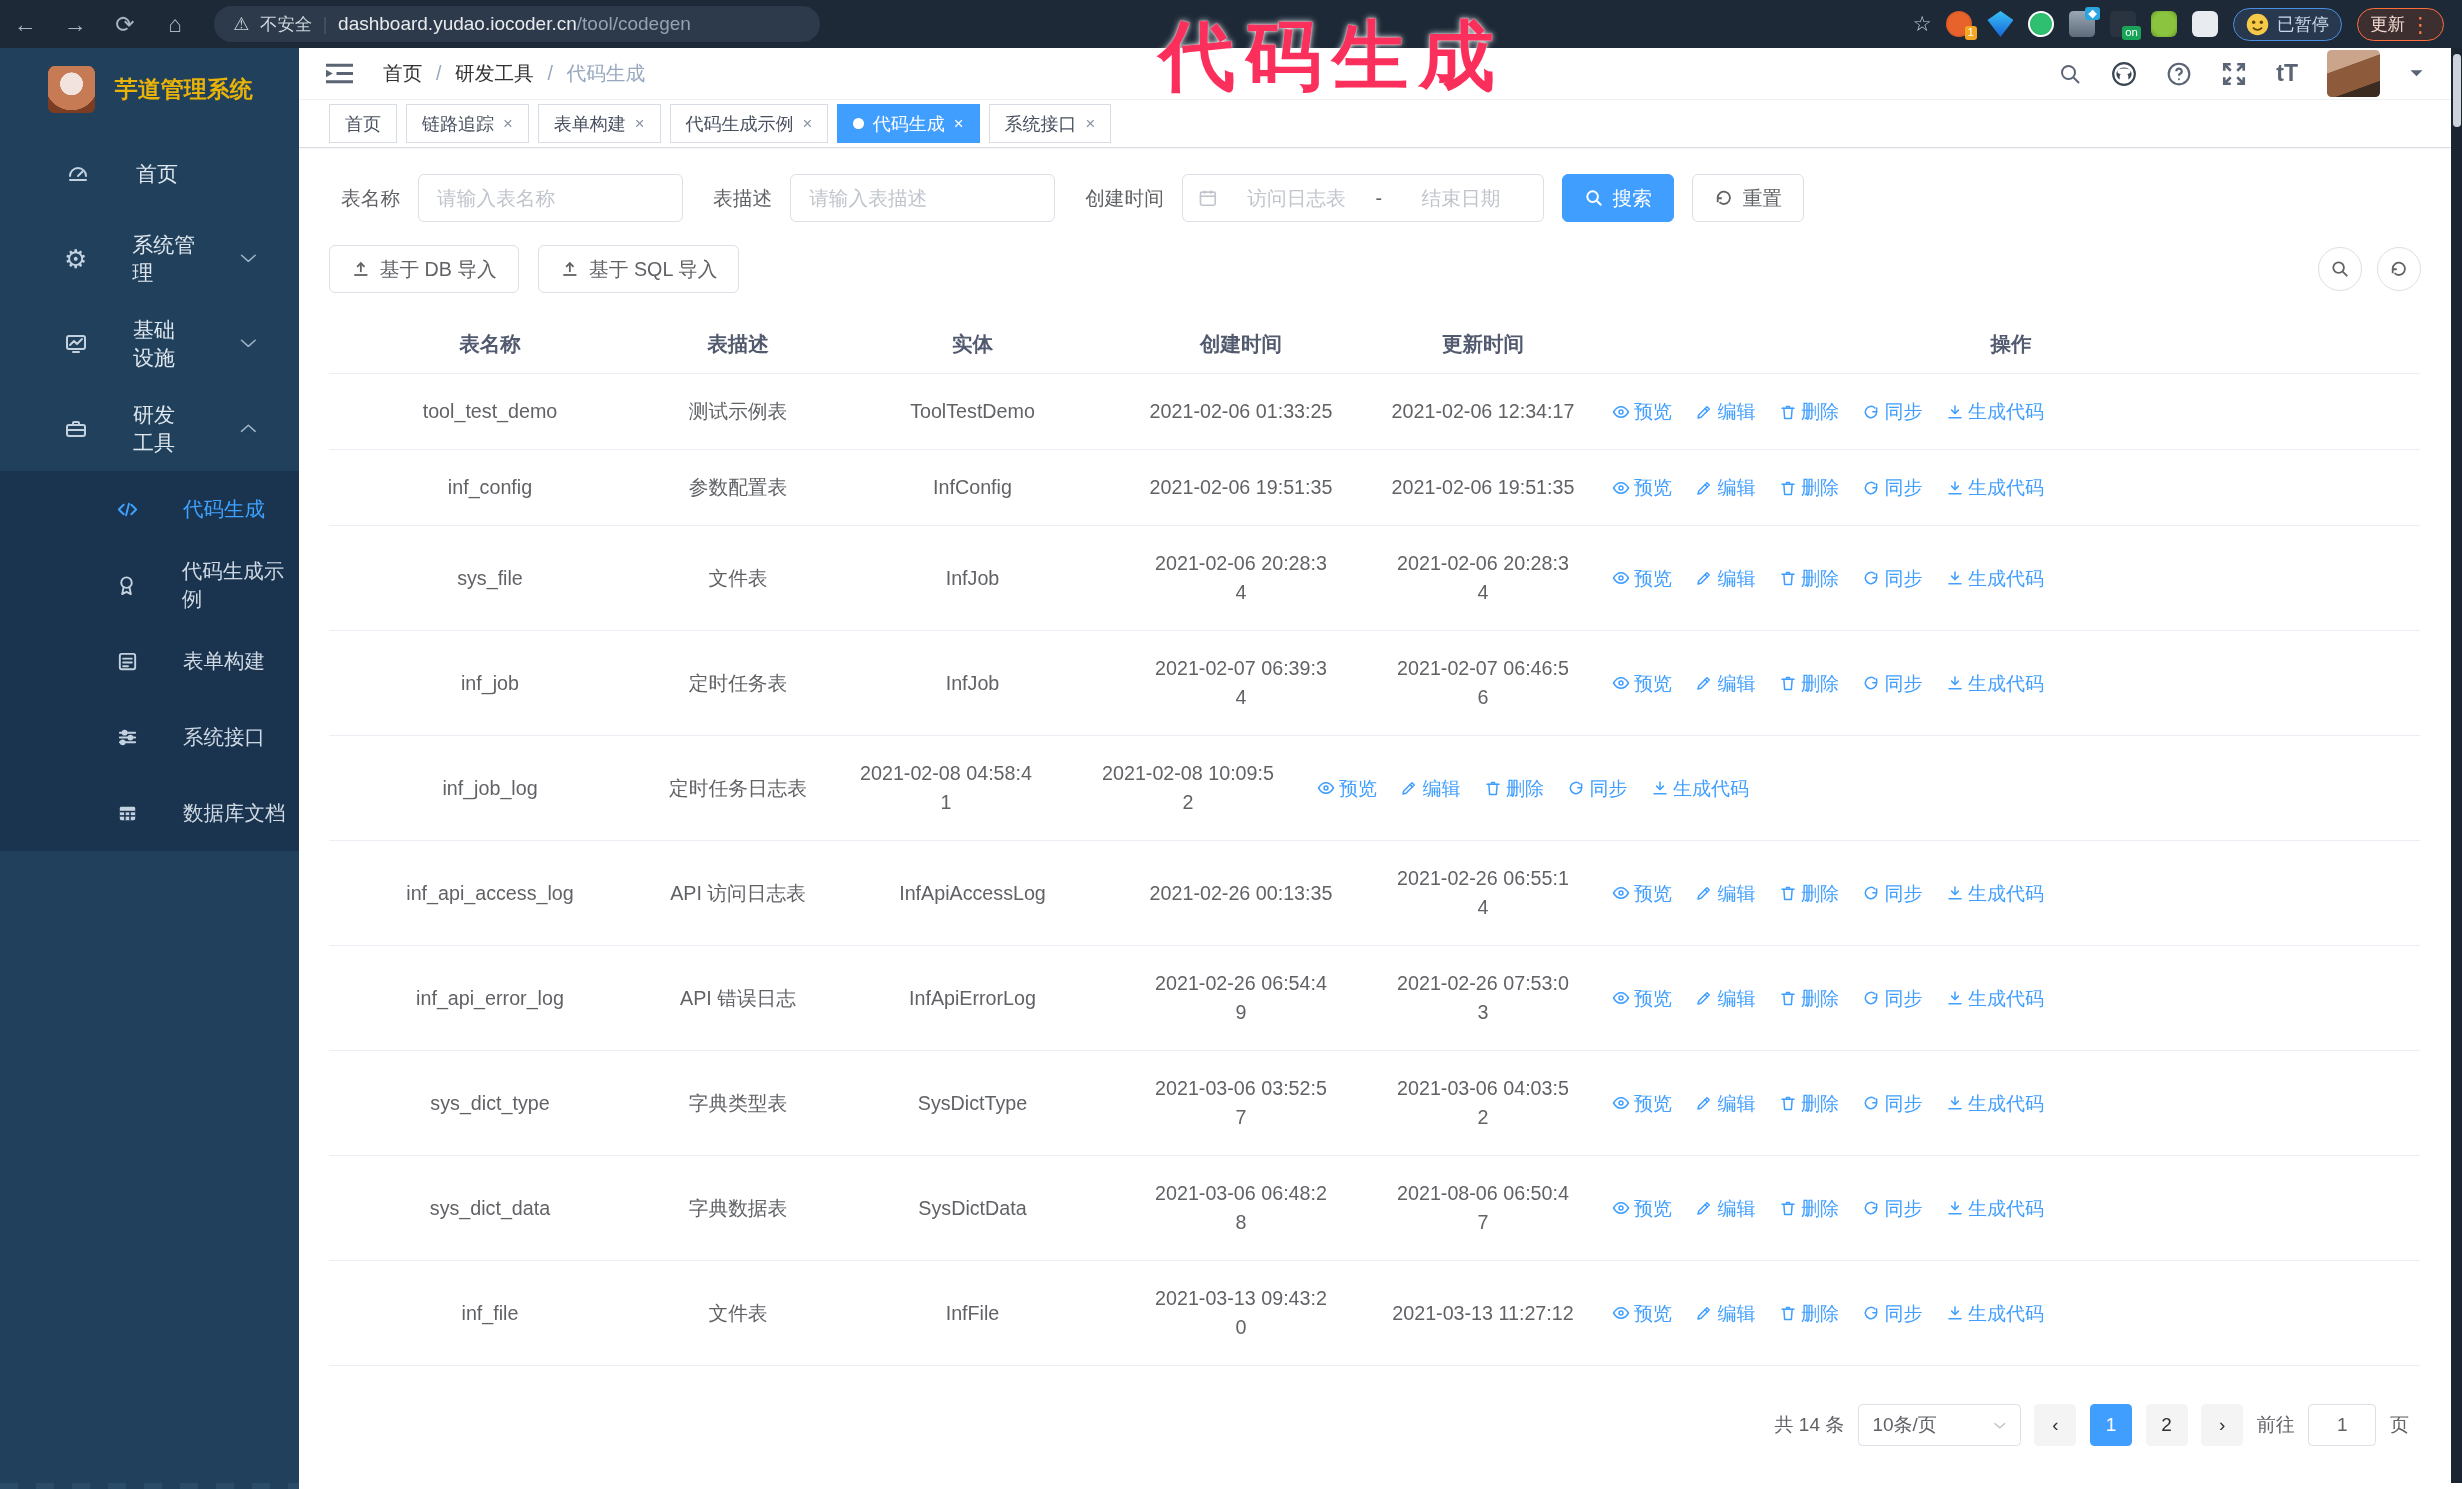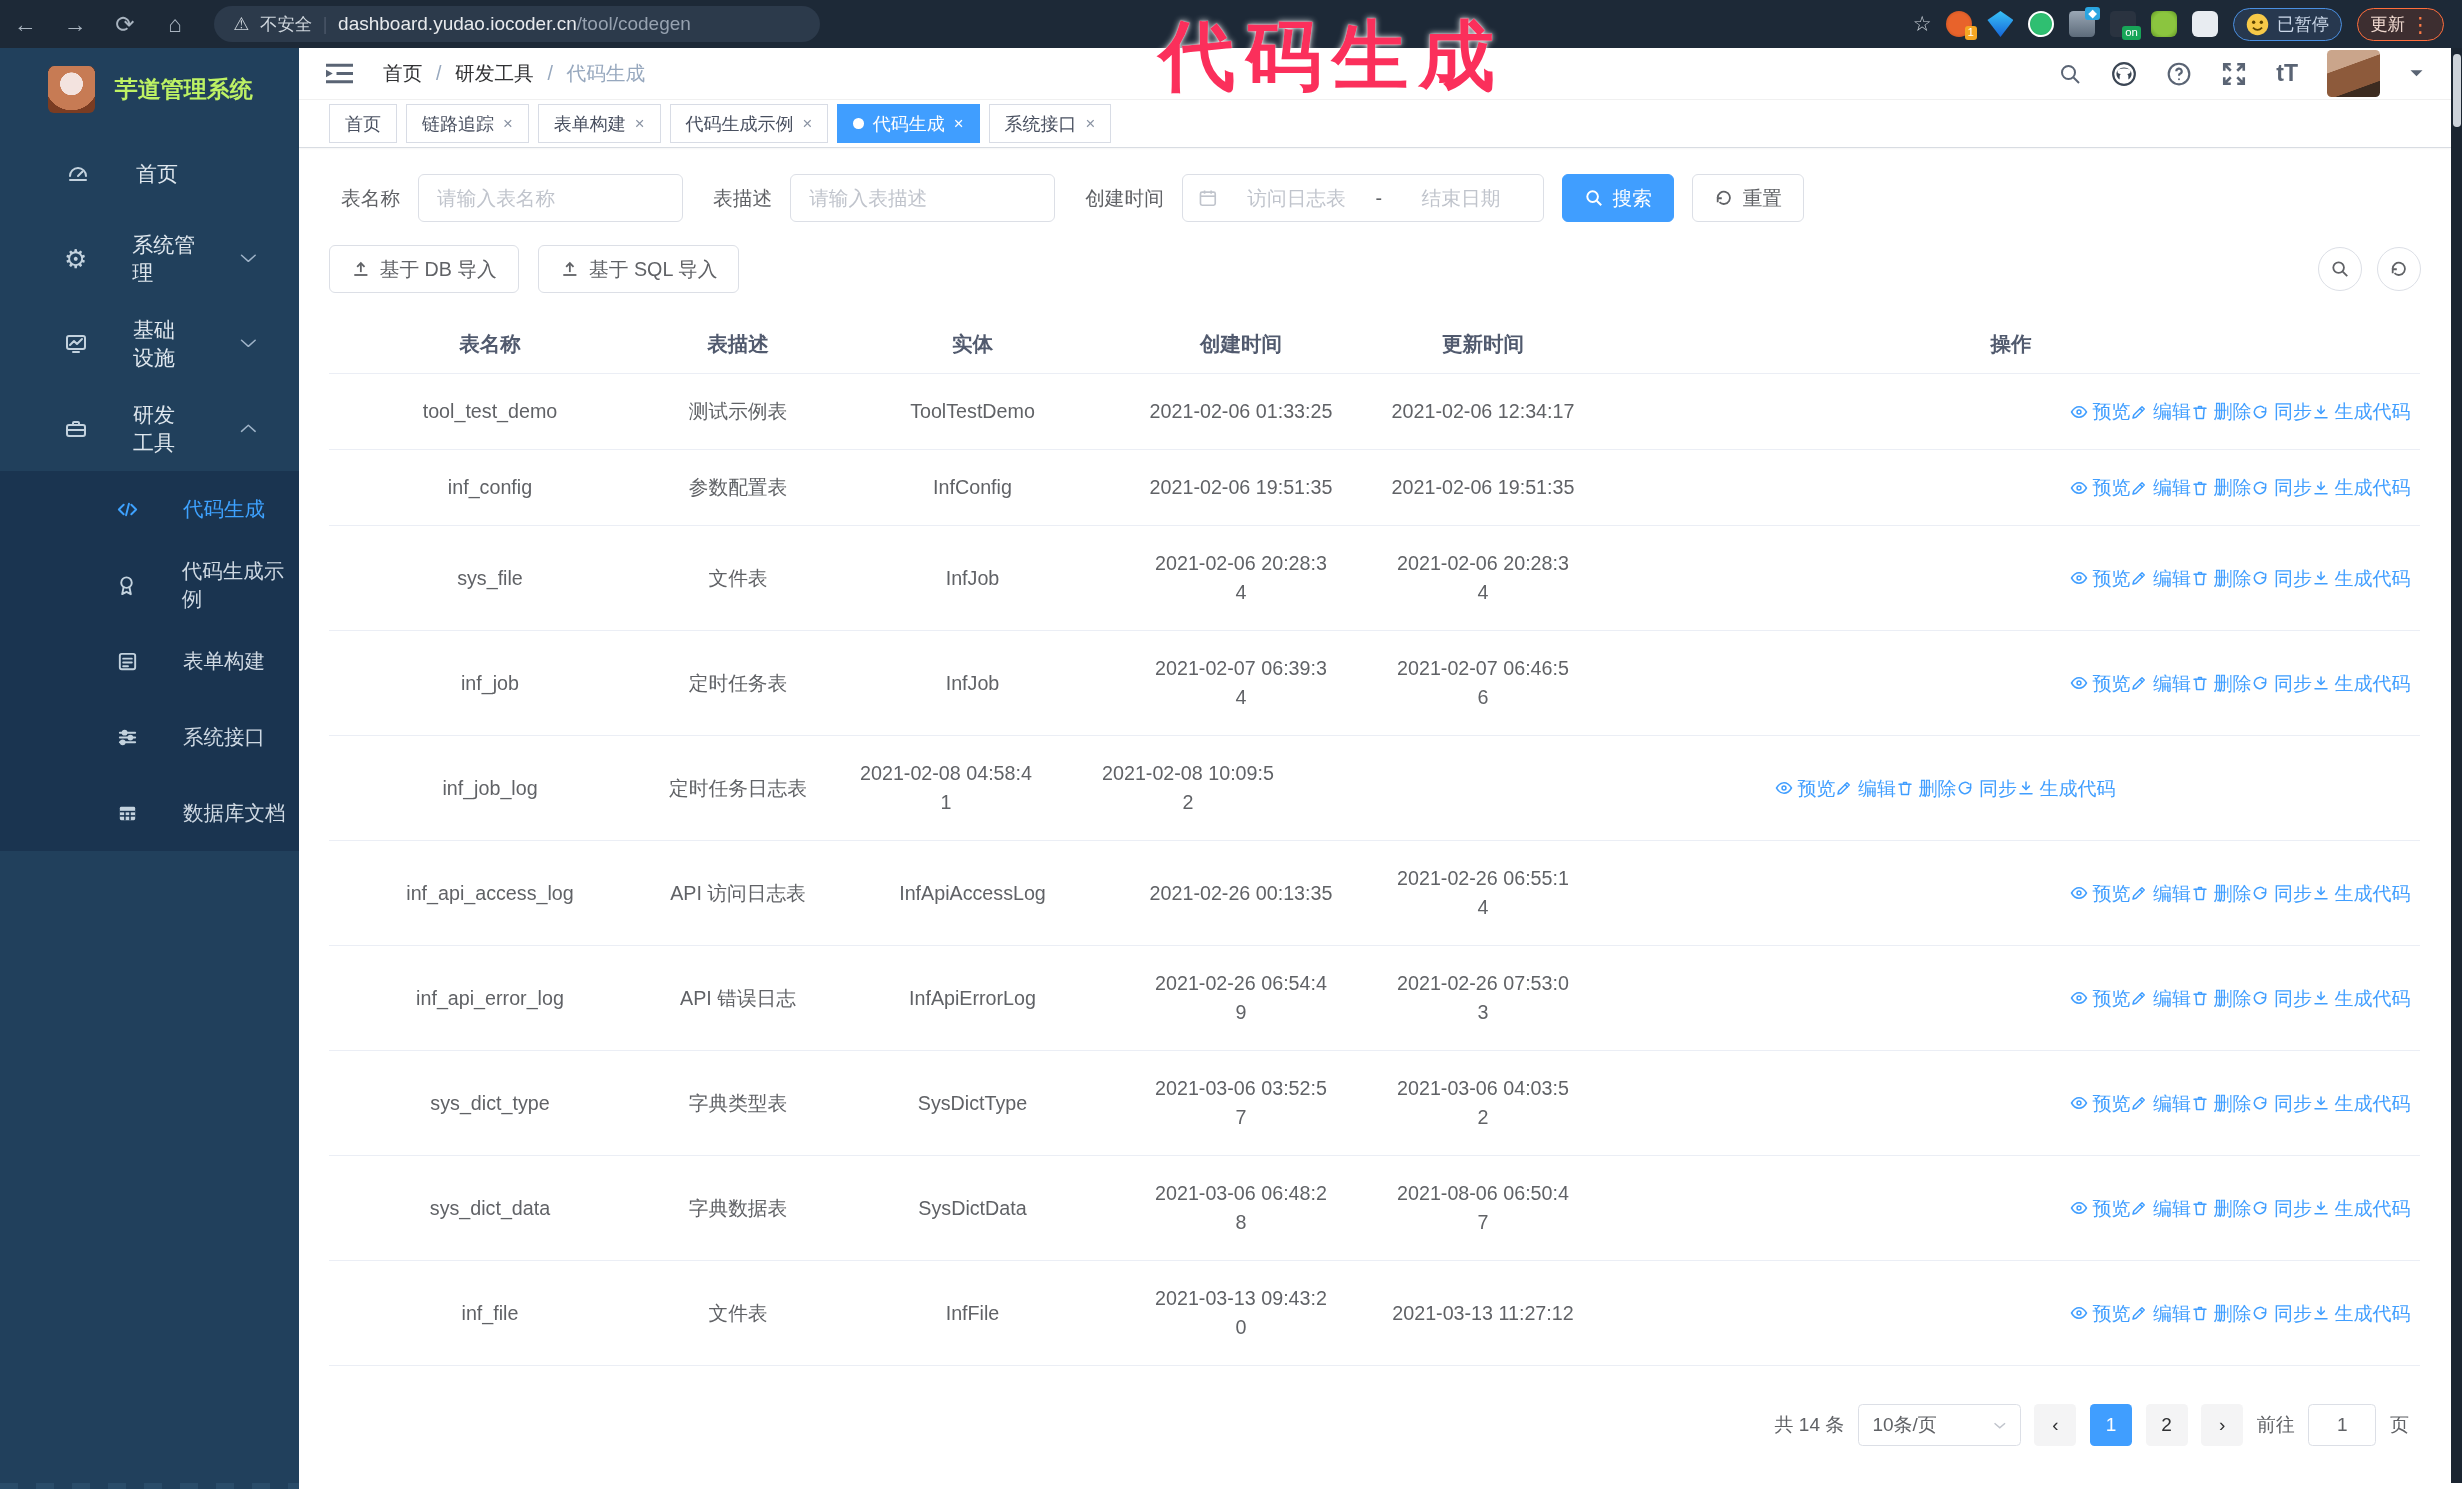--- a/index.html
+++ b/index.html
@@ -34,21 +34,21 @@
 
   
   .watermark { position:absolute; left:1159px; top:6px; z-index:60; font-size:76px; font-weight:bold;
     letter-spacing:10.6px; text-shadow:0 0 6px rgba(255,255,255,.95), 0 0 1.5px rgba(255,255,255,.9); }
 
   
   .sidebar { position:absolute; left:0; top:48px; width:299px; height:1435px; background:#21405c; }
   .logo-row { height:83px; display:flex; align-items:center; padding-left:48px; gap:19.7px; }
   .logo-img { width:47px; height:47px; border-radius:6px;
     background:radial-gradient(circle at 50% 38%, #f3e3df 0 30%, #c77b54 31% 70%, #7a3c22 71%); }
-  .logo-title { color:#bef264; font-size:23px; font-weight:bold; }
+  .logo-title { color:#eab308; font-size:23px; font-weight:bold; }
   .menu-item { height:85px; display:flex; align-items:center; padding-left:64px; gap:45px; cursor:pointer; }
   .menu-item .label { color:#dfe7ee; font-size:21px; }
   .menu-item .micon { width:27px; display:flex; justify-content:center; color:#c3d2de; }
   .menu-item .chev { margin-left:auto; margin-right:42px; color:#9fb3c8; }
   .submenu { background:#1a3450; }
   .submenu-item { height:76px; display:flex; align-items:center; padding-left:114px; gap:42px; cursor:pointer; }
   .submenu-item .label { color:#cfd9e3; font-size:20.5px; }
   .submenu-item .micon { width:27px; display:flex; justify-content:center; color:#c3d2de; }
   .submenu-item.active .label { color:#3ea2ff; }
   .submenu-item.active .micon { color:#3ea2ff; }
@@ -101,21 +101,21 @@
   .circle-btn { width:44px; height:44px; border-radius:50%; border:0.8px solid #dcdfe6; background:#fff;
     display:flex; align-items:center; justify-content:center; color:#606266; cursor:pointer; }
 
   
   .table { margin:21px 0 0 30px; width:2091px; }
   .t-row { display:flex; align-items:center; border-bottom:0.8px solid #ebeef5; }
   .t-cell { text-align:center; font-size:19.7px; color:#606266; padding:23px 7.6px; line-height:29px; white-space:pre-line; }
   .t-head .t-cell { font-weight:bold; color:#515a6e; font-size:20.5px; padding:15px 7.6px; }
   .c0 { width:322px; } .c1 { width:174px; } .c2 { width:295px; }
   .c3 { width:242px; } .c4 { width:242px; } .c5 { width:814px; }
-  .actions { display:flex; justify-content:flex-end; }
+  .actions { display:flex; justify-content:flex-start; gap:23px; }
   .action-link { color:#409eff; font-size:19px; display:inline-flex; align-items:center; gap:4.5px; cursor:pointer; white-space:nowrap; }
 
   
   .pagination { display:flex; align-items:center; justify-content:flex-end; gap:13.6px;
     padding:38px 42px 0 0; font-size:19px; color:#606266; }
   .pg-select { width:163px; height:42px; border:0.8px solid #dcdfe6; border-radius:4.5px;
     display:flex; align-items:center; justify-content:space-between; padding:0 13.6px; color:#606266; cursor:pointer; }
   .pg-btn { min-width:42px; height:42px; background:#f4f4f5; border-radius:4.5px; display:flex;
     align-items:center; justify-content:center; color:#303133; font-size:19px; cursor:pointer; }
   .pg-btn.active { background:#409eff; color:#fff; }

